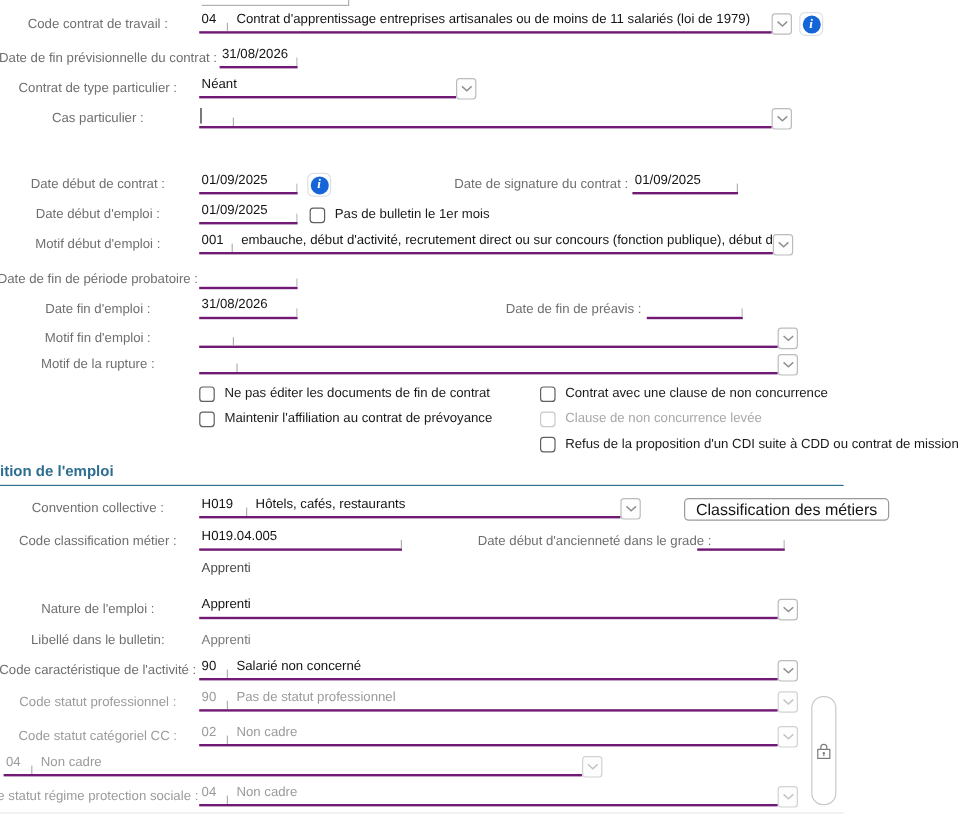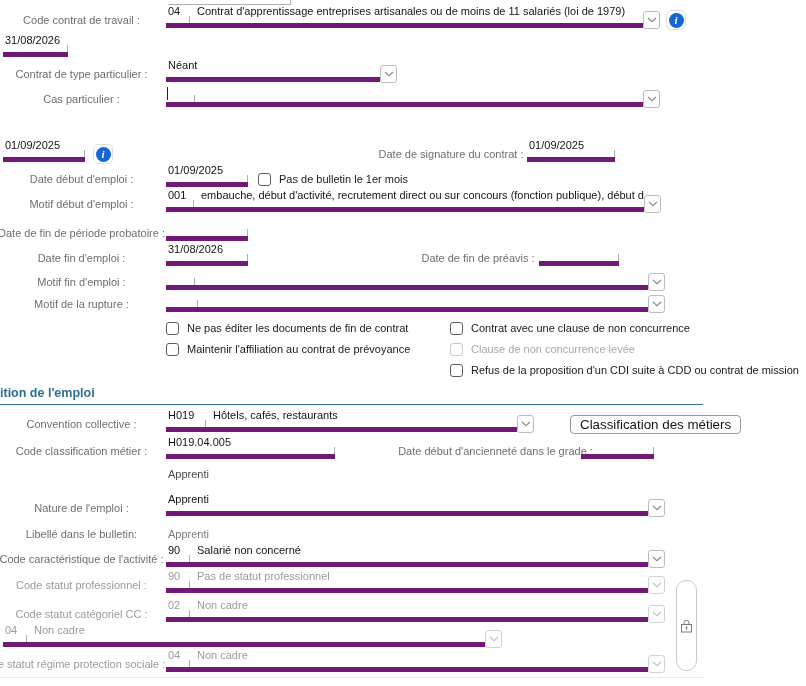--- a/index.html
+++ b/index.html
@@ -5,22 +5,22 @@
   html,body{margin:0;padding:0;}
   body{
     position:relative;width:806px;height:686px;overflow:hidden;background:#fff;
     font-family:"Liberation Sans", sans-serif;font-size:11px;color:#141414;
   }
   .row{position:absolute;left:0;width:806px;height:18px;display:flex;align-items:flex-end;}
   .lbl{display:flex;justify-content:center;overflow:visible;color:#6f6f6f;white-space:nowrap;}
   .lbl span{white-space:nowrap;padding-bottom:2px;}
   .gap{width:3px;flex:none;}
   .ufield{
-    position:relative;height:18px;border-bottom:5px solid #701a75;
-    display:flex;align-items:flex-start;white-space:nowrap;overflow:hidden;flex:none;
+    position:relative;height:18px;border-bottom:2px solid #701a75;
+    display:flex;align-items:center;white-space:nowrap;overflow:hidden;flex:none;
   }
   .ufield .fv{display:block;padding-bottom:2px;padding-left:2px;color:#141414;white-space:nowrap;}
   .ufield .code{flex:none;}
   .ufield .desc{padding-left:8px;}
   .gray .fv, .gray.lbl span, .grayval{color:#9b9b9b !important;}
   .tick-r::after{content:"";position:absolute;right:0;bottom:0;width:1px;height:7px;background:#b0b0b0;}
   .sep{position:absolute;bottom:0;width:1px;height:7px;background:#b0b0b0;}
   .caret{position:absolute;left:1px;bottom:2px;width:1px;height:13px;background:#222;}
   .dd{
     flex:none;width:17px;height:18px;margin-bottom:-1px;border:1px solid #bcbcbc;border-radius:3px;
@@ -79,20 +79,23 @@
         <path d="M1 1 L5 4.6 L9 1" fill="none" stroke="#8f8f8f" stroke-width="1.2"></path>
       </svg>
   </div>
   <div style="width:6px"></div>
   <div class="infobtn">
       <span class="infodot">i</span>
     </div>
 </div>
 
 <div class="row" style="top:39px">
+  <div class="lbl" style="width:180px">
+      <span>Date de fin prévisionnelle du contrat :</span>
+    </div>
   <div class="gap"></div>
   <div class="ufield tick-r" style="width:65px">
     <span class="fv">31/08/2026</span>
   </div>
 </div>
 
 <div class="row" style="top:64px">
   <div class="lbl" style="width:163px">
       <span>Contrat de type particulier :</span>
     </div>
@@ -118,20 +121,23 @@
     <span class="fv"></span>
   </div>
   <div class="dd">
     <svg width="10" height="6" viewBox="0 0 10 6">
         <path d="M1 1 L5 4.6 L9 1" fill="none" stroke="#8f8f8f" stroke-width="1.2"></path>
       </svg>
   </div>
 </div>
 
 <div class="row" style="top:144px">
+  <div class="lbl" style="width:163px">
+      <span>Date début de contrat :</span>
+    </div>
   <div class="gap"></div>
   <div class="ufield tick-r" style="width:82px">
     <span class="fv">01/09/2025</span>
   </div>
   <div style="width:8px"></div>
   <div class="infobtn">
       <span class="infodot">i</span>
     </div>
   <div class="rgroup" style="left:378px">
     <div class="lbl" style="width:146px">

